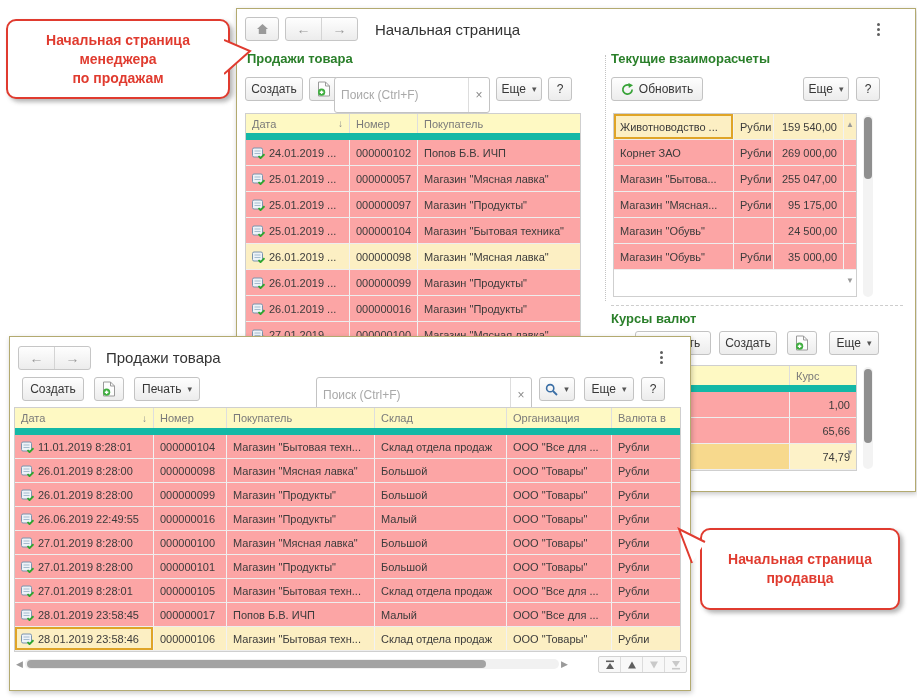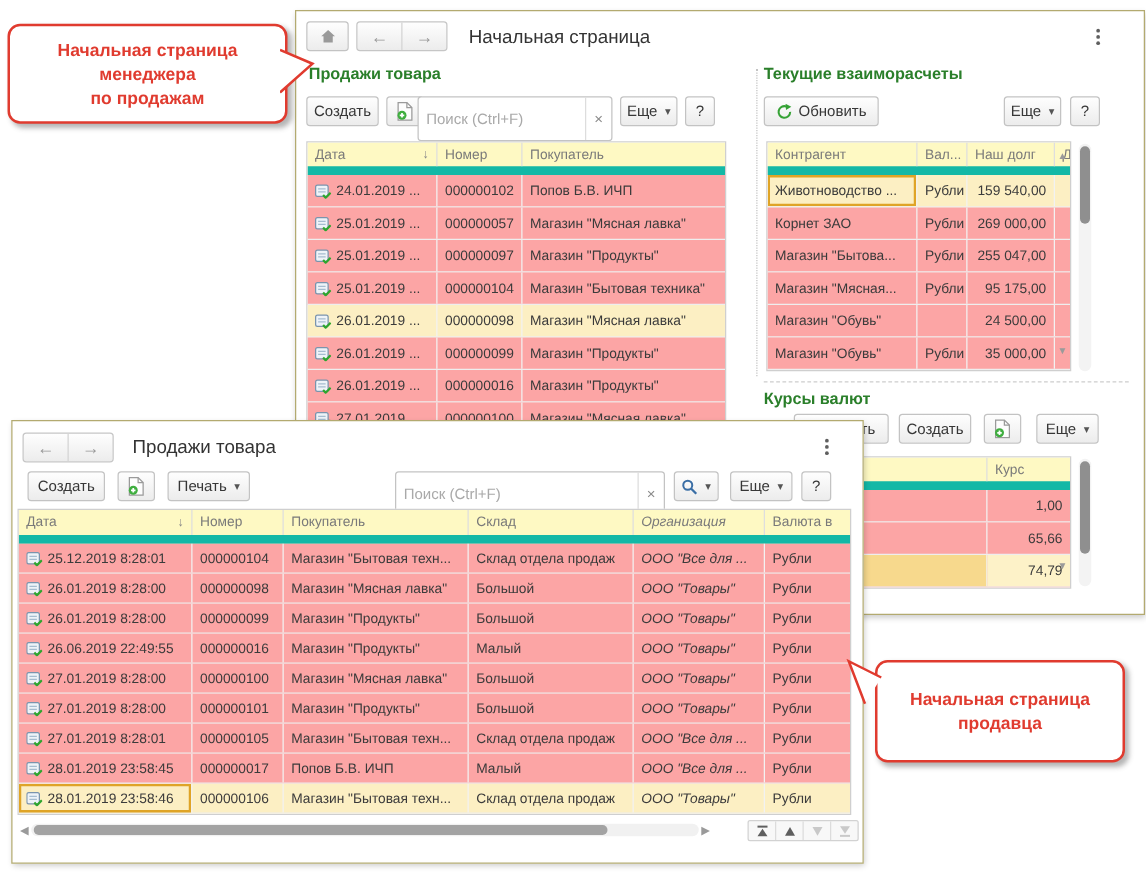--- a/index.html
+++ b/index.html
@@ -33,21 +33,21 @@
   .cell:last-child{border-right:none;}
   .num{justify-content:flex-end;}
   .hl{background:#fcefc3;}
   .hlA{background:#f7d98d;}
   .hlB{background:#fdf2c8;}
   .selcell{box-shadow:inset 0 0 0 2px #dfa427;}
   
   .hs-c0{width:104px;}.hs-c1{width:68px;}.hs-c2{flex:1;}
   .st-c0{width:120px;}.st-c1{width:40px;}.st-c2{width:70px;}.st-c3{flex:1;}
   .rt-c0{width:176px;}.rt-c1{flex:1;}
-  .fs-c0{width:139px;}.fs-c1{width:73px;}.fs-c2{width:148px;}.fs-c3{width:132px;}.fs-c4{width:105px;font-style:italic;}.fs-c5{flex:1;}
+  .fs-c0{width:139px;}.fs-c1{width:73px;}.fs-c2{width:148px;}.fs-c3{width:132px;}.fs-c4{width:105px;}.fs-c5{flex:1;}
   .fs .thead{height:27px;}
   .fs .trow{height:24px;}
   .vdiv{position:absolute;border-left:1px dotted #c3c3c3;width:0;}
   .hdash{position:absolute;border-top:1px dashed #cdcdcd;height:0;}
   .vscroll{position:absolute;width:10px;background:#f3f3f3;border-radius:5px;}
   .vthumb{position:absolute;left:1px;width:8px;background:#8f8f8f;border-radius:4px;}
   .cmark{position:absolute;font-size:8px;color:#9a9a9a;line-height:8px;}
   .hscroll{position:absolute;display:flex;align-items:center;height:14px;gap:2px;}
   .htrack{flex:1;height:10px;background:#f1f1f1;border-radius:5px;position:relative;}
   .hthumb{position:absolute;left:2px;top:1px;height:8px;width:86%;background:#a3a3a3;border-radius:4px;}
@@ -257,34 +257,20 @@
       </span>
       <span>Обновить</span>
     </div>
     <div class="btn" style="left:566px;top:68px;width:46px;">
       <span>Еще</span>
         <span class="dd">▾</span>
     </div>
     <div class="btn" style="left:619px;top:68px;width:24px;">?</div>
 
     <div class="tbl" style="left:376px;top:104px;width:244px;height:184px;">
-      <div class="thead" id="st-head">
-          <div class="hcell st-c0">
-            <span>Контрагент</span>
-          </div>
-          <div class="hcell st-c1">
-            <span>Вал...</span>
-          </div>
-          <div class="hcell st-c2">
-            <span>Наш долг</span>
-          </div>
-          <div class="hcell st-c3">
-            <span>Д</span>
-          </div>
-        </div>
       <div id="st-body">
           <div class="trow hl">
             <div class="cell st-c0 selcell">Животноводство ...</div>
             <div class="cell st-c1">Рубли</div>
             <div class="cell st-c2 num">159 540,00</div>
             <div class="cell st-c3"></div>
           </div>
           <div class="trow">
             <div class="cell st-c0">Корнет ЗАО</div>
             <div class="cell st-c1">Рубли</div>
@@ -448,21 +434,21 @@
           <div class="trow">
             <div class="cell fs-c0">
               <span style="display: flex;">
                 <svg width="13" height="12" viewBox="0 0 13 12">
                   <rect x="0.5" y="1" width="10" height="9" rx="1.5" fill="#eef3f8" stroke="#7a94ad"></rect>
                   <line x1="2.5" y1="4" x2="8.5" y2="4" stroke="#a5bccf"></line>
                   <line x1="2.5" y1="6.5" x2="8.5" y2="6.5" stroke="#a5bccf"></line>
                   <path d="M6.5 9 l2 2.2 l4 -4" stroke="#2ea52e" stroke-width="1.8" fill="none"></path>
                 </svg>
               </span>
-              <span>25.12.2019 8:28:01</span>
+              <span>11.01.2019 8:28:01</span>
             </div>
             <div class="cell fs-c1">000000104</div>
             <div class="cell fs-c2">Магазин "Бытовая техн...</div>
             <div class="cell fs-c3">Склад отдела продаж</div>
             <div class="cell fs-c4">ООО "Все для ...</div>
             <div class="cell fs-c5">Рубли</div>
           </div>
           <div class="trow">
             <div class="cell fs-c0">
               <span style="display: flex;">

